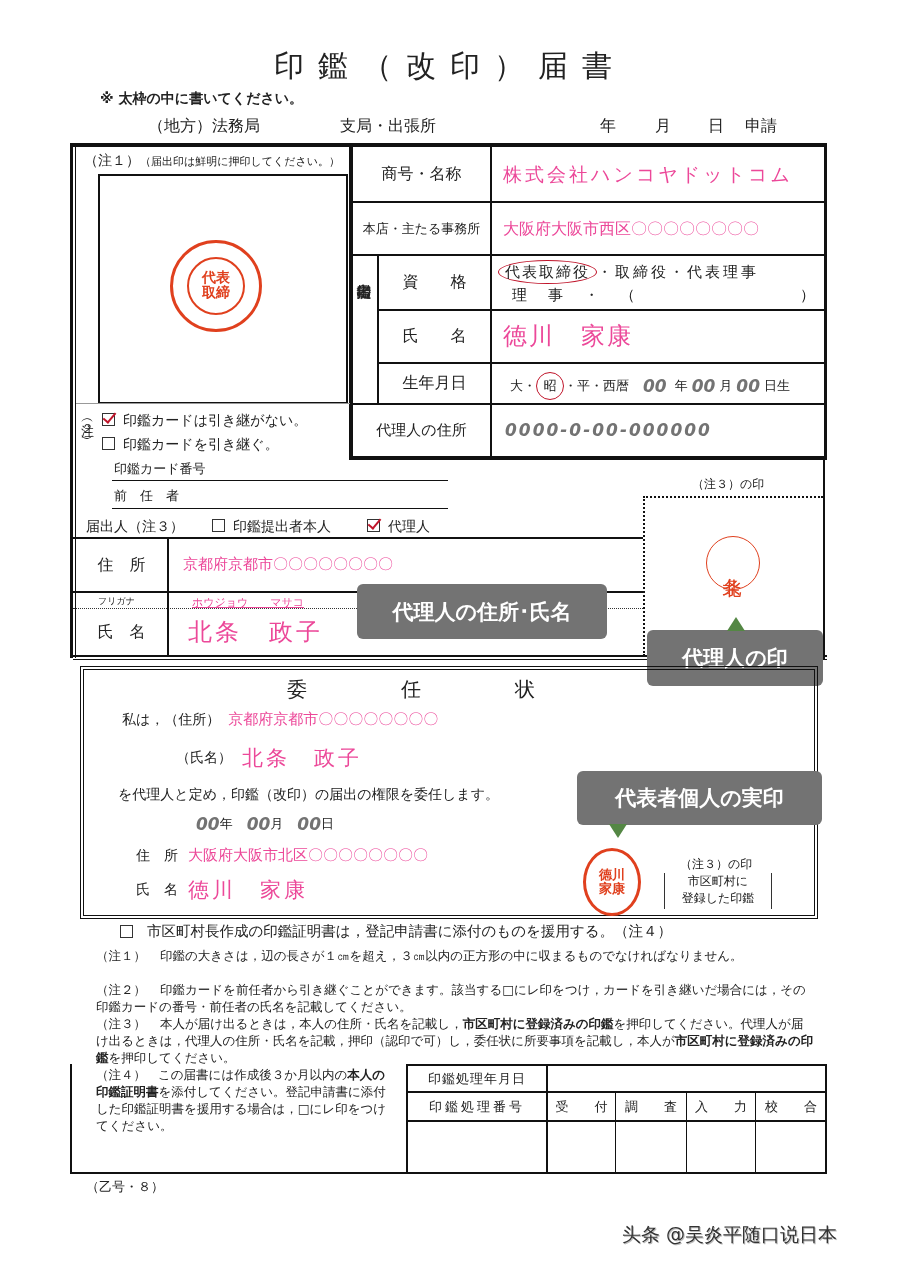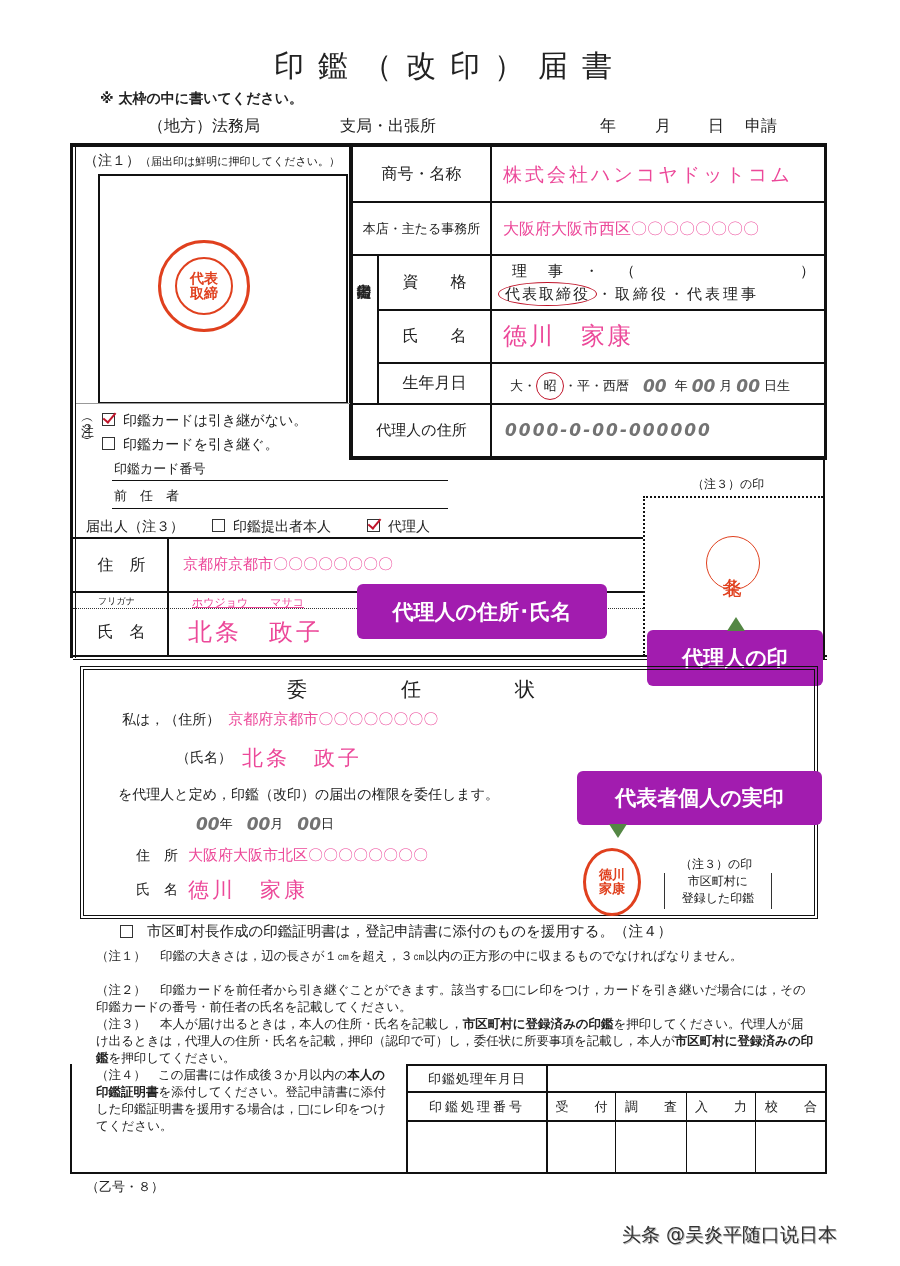--- a/index.html
+++ b/index.html
@@ -7,21 +7,21 @@
   body { position: relative; font-family: "DejaVu Serif", "Liberation Serif", serif; color: #222; }
   .abs { position: absolute; }
   .sans { font-family: "DejaVu Sans", "Liberation Sans", sans-serif; }
   .red { color: #ec4899; font-family: "DejaVu Sans", "Liberation Sans", sans-serif; }
   .hand { color: #737373; font-style: italic; font-weight: bold; font-family: "DejaVu Sans", sans-serif; }
   .line-h { position: absolute; background: #111; }
   .line-v { position: absolute; background: #111; }
   .center { display: flex; align-items: center; justify-content: center; }
   .chk { display: inline-block; width: 13px; height: 13px; border: 1.2px solid #333; position: relative; vertical-align: -1px; margin-right: 8px; }
   .chk.on::after { content: ""; position: absolute; left: 3px; top: -4px; width: 5px; height: 11px; border-right: 2.5px solid #c0142a; border-bottom: 2.5px solid #c0142a; transform: rotate(40deg); }
-  .callout { position: absolute; background: #a21caf; color: #fff; font-family: "DejaVu Sans", sans-serif; font-weight: bold; border-radius: 6px; display: flex; align-items: center; justify-content: center; font-size: 21px; }
+  .callout { position: absolute; background: #737373; color: #fff; font-family: "DejaVu Sans", sans-serif; font-weight: bold; border-radius: 6px; display: flex; align-items: center; justify-content: center; font-size: 21px; }
   .callout .tail-down { position: absolute; width: 0; height: 0; border-left: 9px solid transparent; border-right: 9px solid transparent; border-top: 14px solid #548744; }
   .callout .tail-up { position: absolute; width: 0; height: 0; border-left: 9px solid transparent; border-right: 9px solid transparent; border-bottom: 14px solid #548744; }
   .seal { position: absolute; border-radius: 50%; border: 3px solid #e0401e; color: #e0401e; display: flex; align-items: center; justify-content: center; font-family: "DejaVu Serif", serif; }
   .note { font-size: 12.5px; line-height: 17px; }
 </style>
 </head>
 <body>
 
 <div class="abs center" style="left:0;top:44px;width:900px;height:44px;font-size:30px;letter-spacing:14px;font-family:'DejaVu Sans',sans-serif;">印鑑（改印）届書</div>
 <div class="abs sans" style="left:100px;top:90px;font-size:14px;font-weight:bold;">※ 太枠の中に書いてください。</div>
@@ -36,21 +36,21 @@
 <div class="line-h" style="left:70px;top:143px;width:756px;height:4px;"></div>
 
 <div class="line-v" style="left:70px;top:143px;width:3px;height:515px;"></div>
 <div class="line-v" style="left:75px;top:143px;width:1px;height:515px;"></div>
 
 <div class="line-v" style="left:824px;top:143px;width:3px;height:315px;"></div>
 
 <div class="abs" style="left:84px;top:152px;font-size:14px;"><span>（注１）</span><span style="font-size:11px;">（届出印は鮮明に押印してください。）</span></div>
 <div class="abs" style="left:98px;top:174px;width:250px;height:230px;border:2px solid #111;"></div>
 
-<div class="seal" style="left:158px;top:240px;width:92px;height:92px;border-width:3px;">
+<div class="seal" style="left:170px;top:240px;width:92px;height:92px;border-width:3px;font-family:Liberation Mono, monospace;">
   <div style="width:58px;height:58px;border-radius:50%;border:2px solid #e0401e;display:flex;align-items:center;justify-content:center;font-size:14px;line-height:15px;text-align:center;font-weight:bold;">代表<br>取締</div>
 </div>
 
 <div class="line-v" style="left:349px;top:145px;width:4px;height:315px;"></div>
 <div class="line-h" style="left:349px;top:456px;width:478px;height:4px;"></div>
 <div class="line-v" style="left:490px;top:145px;width:2px;height:313px;"></div>
 
 <div class="line-h" style="left:351px;top:201px;width:475px;height:2px;"></div>
 <div class="line-h" style="left:351px;top:254px;width:475px;height:2px;"></div>
 <div class="line-h" style="left:378px;top:309px;width:448px;height:2px;"></div>
@@ -63,22 +63,22 @@
 <div class="abs center" style="left:353px;top:147px;width:137px;height:54px;font-size:16px;">商号・名称</div>
 <div class="abs red" style="left:503px;top:162px;font-size:19px;letter-spacing:3px;">株式会社ハンコヤドットコム</div>
 
 <div class="abs center" style="left:353px;top:203px;width:137px;height:51px;font-size:13px;">本店・主たる事務所</div>
 <div class="abs red" style="left:503px;top:219px;font-size:16px;">大阪府大阪市西区〇〇〇〇〇〇〇〇</div>
 
 <div class="abs" style="left:357px;top:272px;width:16px;font-size:15px;line-height:19px;writing-mode:vertical-rl;">印鑑提出者</div>
 
 <div class="abs center" style="left:379px;top:256px;width:111px;height:53px;font-size:16px;">資　　格</div>
 <div class="abs" style="left:498px;top:260px;font-size:15px;line-height:22px;">
+  <div><span style="display:inline-block;border:1.5px solid #c0142a;border-radius:50%;padding:0 6px;letter-spacing:2px;">代表取締役</span><span style="letter-spacing:3px;">・取締役・代表理事</span></div>
   <div style="padding-left:14px;letter-spacing:3px;">理　事　・　（　　　　　　　　　）</div>
-  <div><span style="display:inline-block;border:1.5px solid #c0142a;border-radius:50%;padding:0 6px;letter-spacing:2px;">代表取締役</span><span style="letter-spacing:3px;">・取締役・代表理事</span></div>
 </div>
 
 <div class="abs center" style="left:379px;top:311px;width:111px;height:51px;font-size:16px;">氏　　名</div>
 <div class="abs red" style="left:503px;top:320px;font-size:24px;letter-spacing:2px;">徳川　家康</div>
 
 <div class="abs center" style="left:379px;top:364px;width:111px;height:39px;font-size:16px;">生年月日</div>
 <div class="abs" style="left:510px;top:372px;font-size:13px;display:flex;align-items:center;">
   <span>大・</span>
   <span style="display:inline-block;width:28px;height:28px;border:1.5px solid #c0142a;border-radius:50%;text-align:center;line-height:26px;">昭</span>
   <span>・平・西暦</span>

